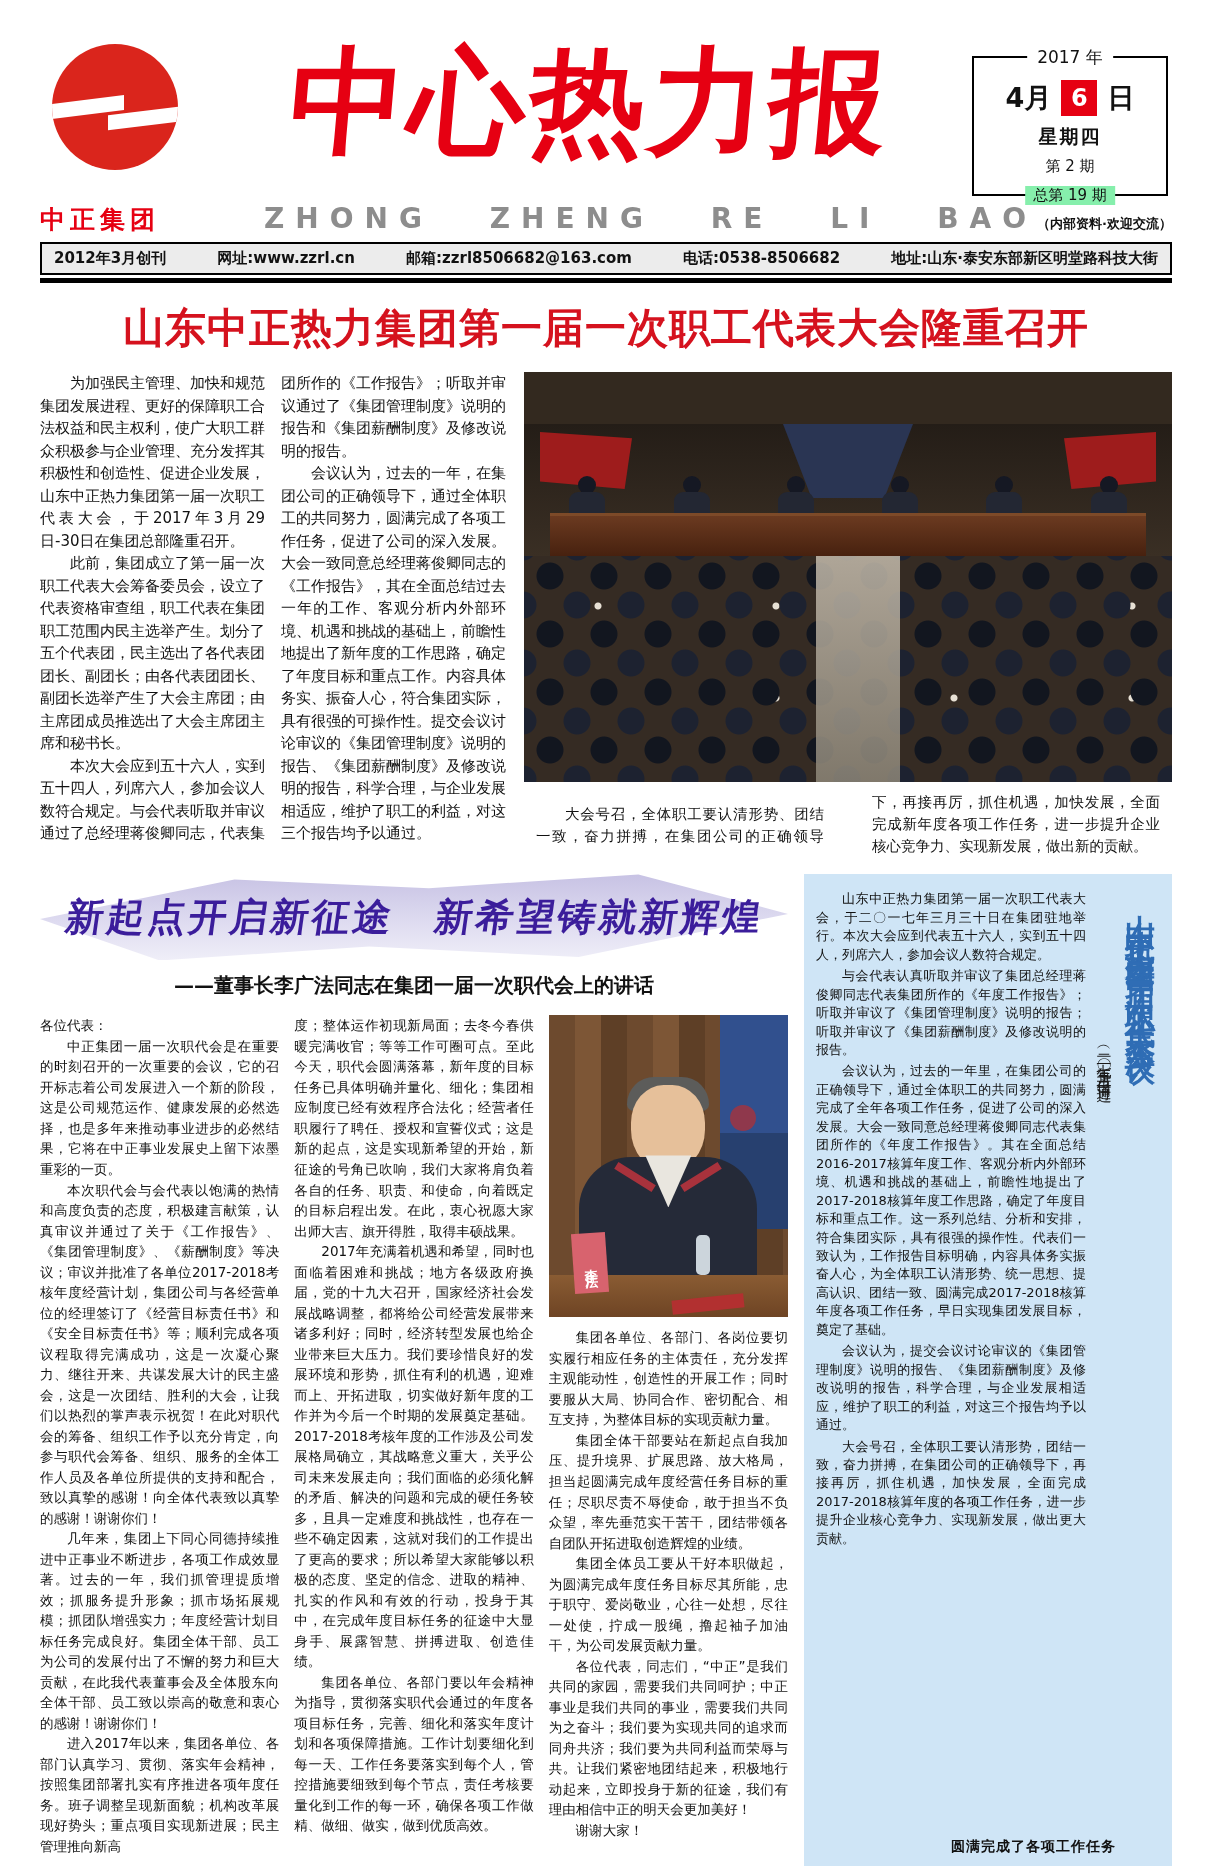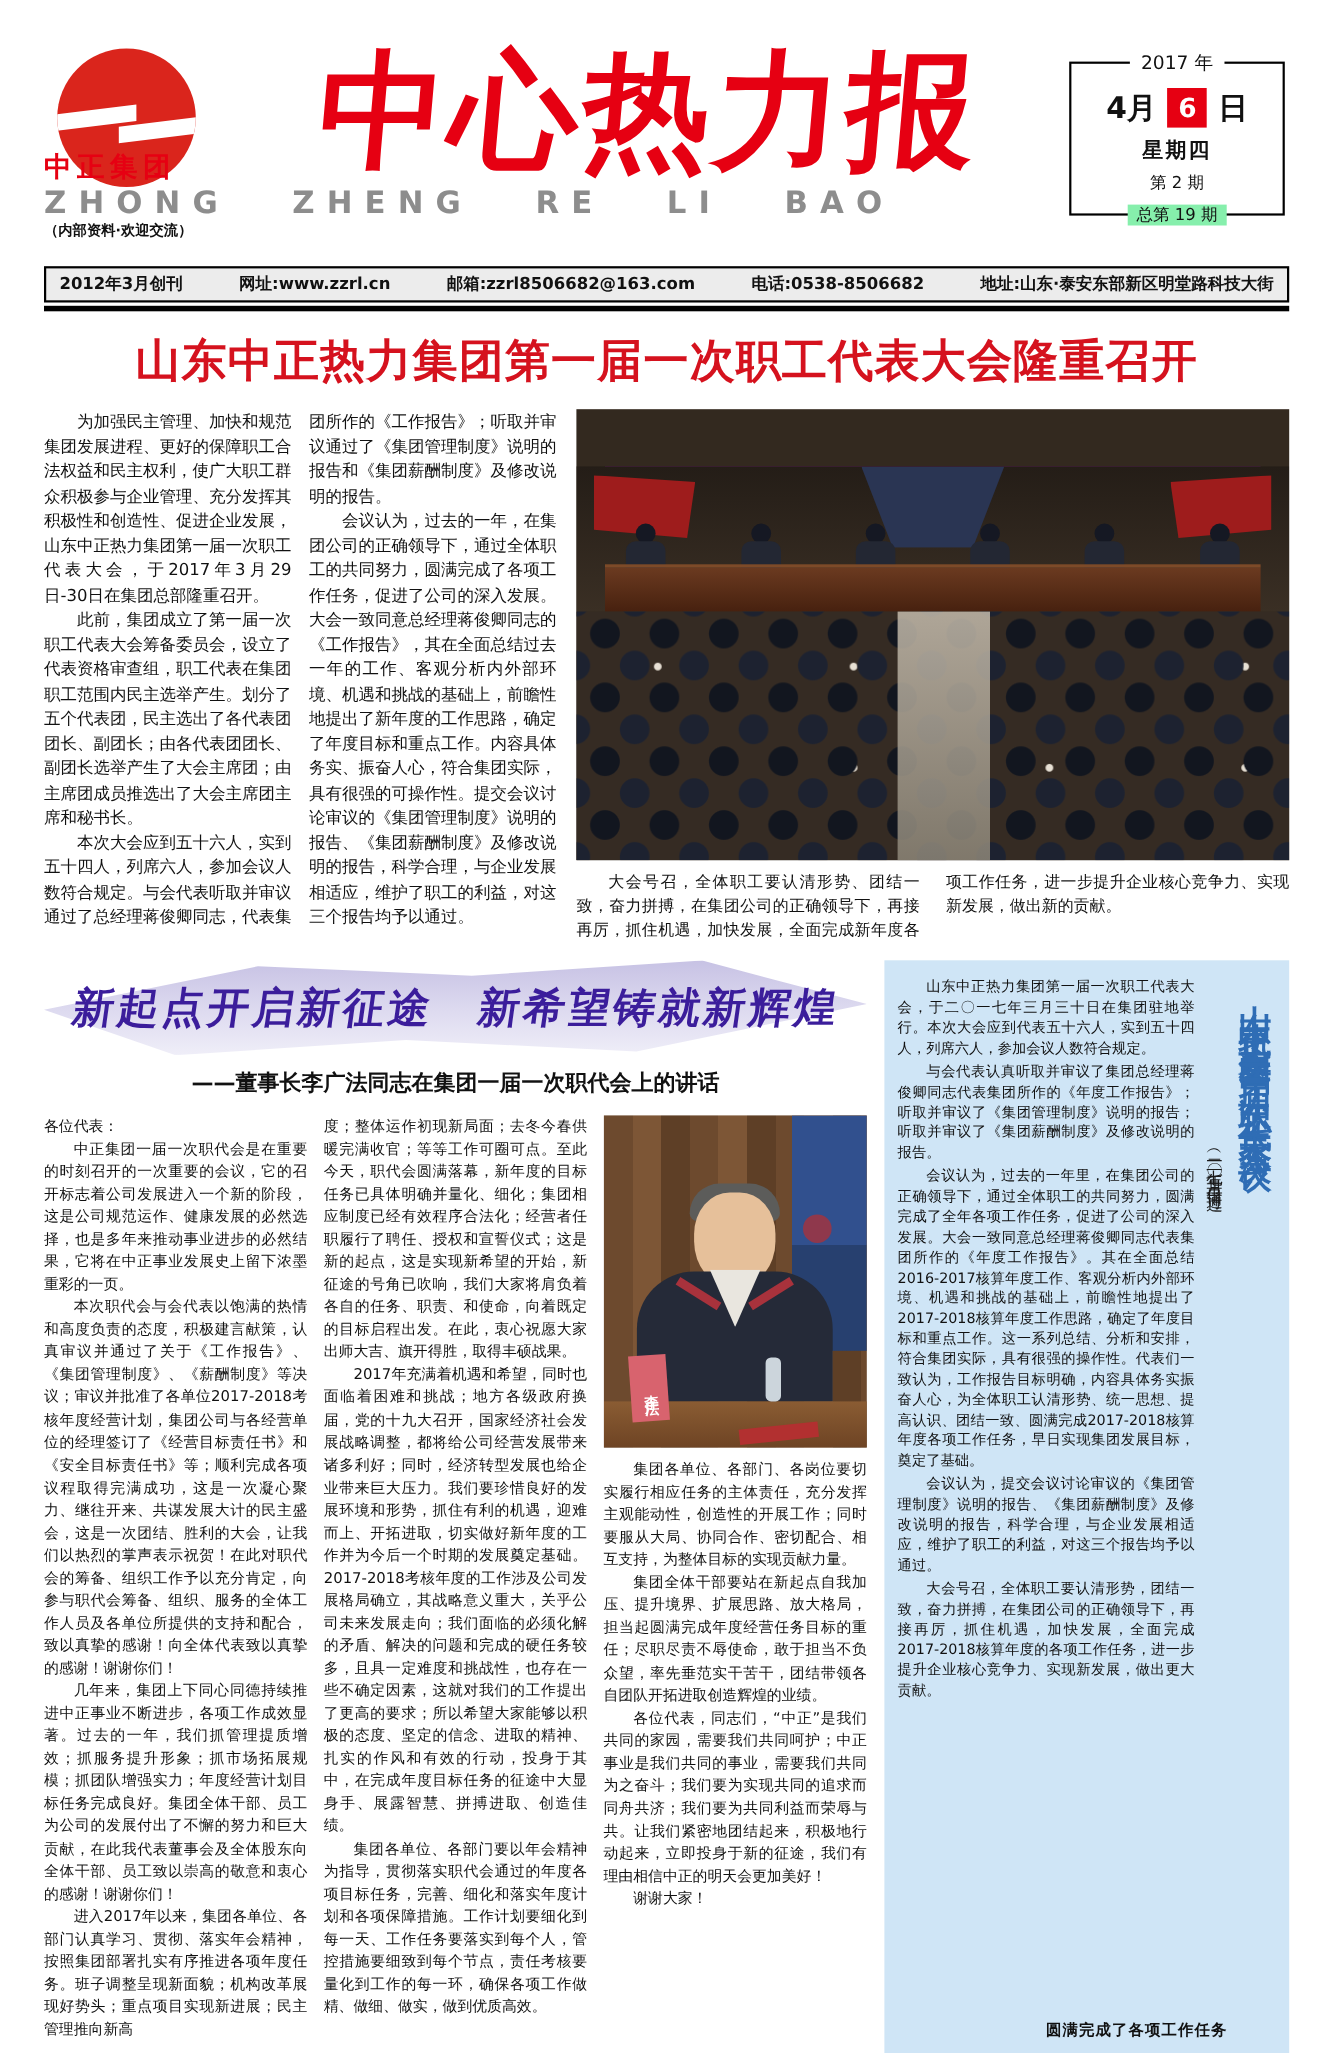--- a/index.html
+++ b/index.html
@@ -15,21 +15,21 @@
   .mast-title{position:absolute;left:170px;top:-14px;width:760px;text-align:center;
     font-family:"DejaVu Serif","Liberation Serif",serif;font-size:116px;line-height:1.3;font-weight:900;
     color:#e60012;letter-spacing:4px;transform:skewX(-5deg);white-space:nowrap;}
   .date-box{position:absolute;right:4px;top:16px;width:196px;border:2px solid #000;text-align:center;padding:22px 6px 18px;box-sizing:border-box;background:#fff;}
   .db-year{position:absolute;top:-12px;left:50%;transform:translateX(-50%);background:#fff;padding:0 10px;font-size:17px;white-space:nowrap;}
   .db-main{display:flex;align-items:center;justify-content:center;gap:10px;font-size:27px;font-weight:bold;}
   .db-day{display:inline-flex;align-items:center;justify-content:center;width:36px;height:36px;background:#e60012;color:#fff;font-size:24px;font-weight:bold;}
   .db-week{font-size:19px;font-weight:bold;margin-top:8px;letter-spacing:2px;}
   .db-issue{font-size:15px;margin-top:7px;}
   .db-total{position:absolute;bottom:-11px;left:50%;transform:translateX(-50%);background:#86efac;padding:0 8px;font-size:15px;white-space:nowrap;}
-  .mast-bottom{position:absolute;left:0;right:0;bottom:17px;display:flex;align-items:baseline;flex-direction:column;}
+  .mast-bottom{position:absolute;left:0;right:0;bottom:0;display:flex;align-items:baseline;}
   .mb-logo-text{color:#e60012;font-weight:900;font-size:25px;letter-spacing:5px;white-space:nowrap;}
   .mb-pinyin{flex:1;text-align:right;color:#8d8d8d;font-weight:bold;font-size:28px;letter-spacing:11px;word-spacing:36px;white-space:nowrap;}
   .mb-note{font-size:13px;font-weight:bold;white-space:nowrap;}
 
   .info-bar{margin-top:6px;border:2px solid #000;background:#ececec;display:flex;justify-content:space-between;align-items:center;padding:5px 12px;font-size:15px;font-weight:bold;white-space:nowrap;}
   .thick-rule{height:5px;background:#000;margin-top:3px;}
 
   
   .headline1{text-align:center;color:#d5121e;font-size:41px;font-weight:900;letter-spacing:1px;margin:18px 0 16px;white-space:nowrap;}
   .lead-row{display:flex;gap:18px;}
@@ -52,21 +52,21 @@
   .p1-rostrum{position:absolute;bottom:0;left:4%;right:4%;height:40px;background:linear-gradient(#6b3a20,#47210f);border-top:3px solid #7d4a28;}
   .p1-audience{position:absolute;top:184px;bottom:0;left:0;right:0;background-color:#352b23;
     background-image:
       radial-gradient(circle at 26px 20px,#12161f 0 13px,transparent 14px),
       radial-gradient(circle at 26px 20px,#1d2230 0 13px,transparent 14px),
       radial-gradient(circle at 10px 8px,#e7e0d4 0 3px,transparent 4px);
     background-size:54px 58px,54px 58px,178px 92px;
     background-position:0 0,27px 29px,64px 42px;}
   .p1-aisle{position:absolute;top:184px;bottom:0;left:45%;width:13%;background:linear-gradient(#c4bbac,#8d8678);opacity:.85;}
   .caption{margin-top:10px;column-count:2;column-gap:24px;font-size:14.5px;line-height:1.5;text-align:justify;}
-  .caption p{margin:0;text-indent:2em;}
+  .caption p{margin:12px;text-indent:2em;}
 
   
   .bottom-row{display:flex;gap:16px;margin-top:16px;align-items:flex-start;padding-bottom:24px;}
   .speech-area{width:748px;flex:0 0 748px;}
   .banner2{position:relative;height:86px;display:flex;align-items:center;justify-content:center;}
   .banner2::before{content:"";position:absolute;inset:0;
     background:linear-gradient(180deg,#c7c2e4 0%,#dedbf0 55%,#efeef8 100%);
     clip-path:polygon(0 52%,26% 6%,52% 16%,80% 0,100% 46%,72% 96%,44% 84%,16% 100%);}
   .banner2-text{position:relative;color:#3b1d9b;font-size:38px;font-weight:900;letter-spacing:3px;
     transform:skewX(-8deg);font-family:"DejaVu Serif","Liberation Serif",serif;white-space:nowrap;}
@@ -203,20 +203,21 @@
             <div class="p2-head"></div>
             <div class="p2-body"></div>
             <div class="p2-shirt"></div>
             <div class="p2-desk"></div>
             <div class="p2-bottle"></div>
             <div class="p2-paper"></div>
             <div class="p2-tag">李广法</div>
           </div>
           <p>集团各单位、各部门、各岗位要切实履行相应任务的主体责任，充分发挥主观能动性，创造性的开展工作；同时要服从大局、协同合作、密切配合、相互支持，为整体目标的实现贡献力量。</p>
           <p>集团全体干部要站在新起点自我加压、提升境界、扩展思路、放大格局，担当起圆满完成年度经营任务目标的重任；尽职尽责不辱使命，敢于担当不负众望，率先垂范实干苦干，团结带领各自团队开拓进取创造辉煌的业绩。</p>
+          <p>集团全体员工要从干好本职做起，为圆满完成年度任务目标尽其所能，忠于职守、爱岗敬业，心往一处想，尽往一处使，拧成一股绳，撸起袖子加油干，为公司发展贡献力量。</p>
           <p>各位代表，同志们，“中正”是我们共同的家园，需要我们共同呵护；中正事业是我们共同的事业，需要我们共同为之奋斗；我们要为实现共同的追求而同舟共济；我们要为共同利益而荣辱与共。让我们紧密地团结起来，积极地行动起来，立即投身于新的征途，我们有理由相信中正的明天会更加美好！</p>
           <p>谢谢大家！</p>
         </div>
       </div>
     </div>
 
     <div class="sidebar">
       <div class="res-text">
         <p>山东中正热力集团第一届一次职工代表大会，于二〇一七年三月三十日在集团驻地举行。本次大会应到代表五十六人，实到五十四人，列席六人，参加会议人数符合规定。</p>
         <p>与会代表认真听取并审议了集团总经理蒋俊卿同志代表集团所作的《年度工作报告》；听取并审议了《集团管理制度》说明的报告；听取并审议了《集团薪酬制度》及修改说明的报告。</p>

